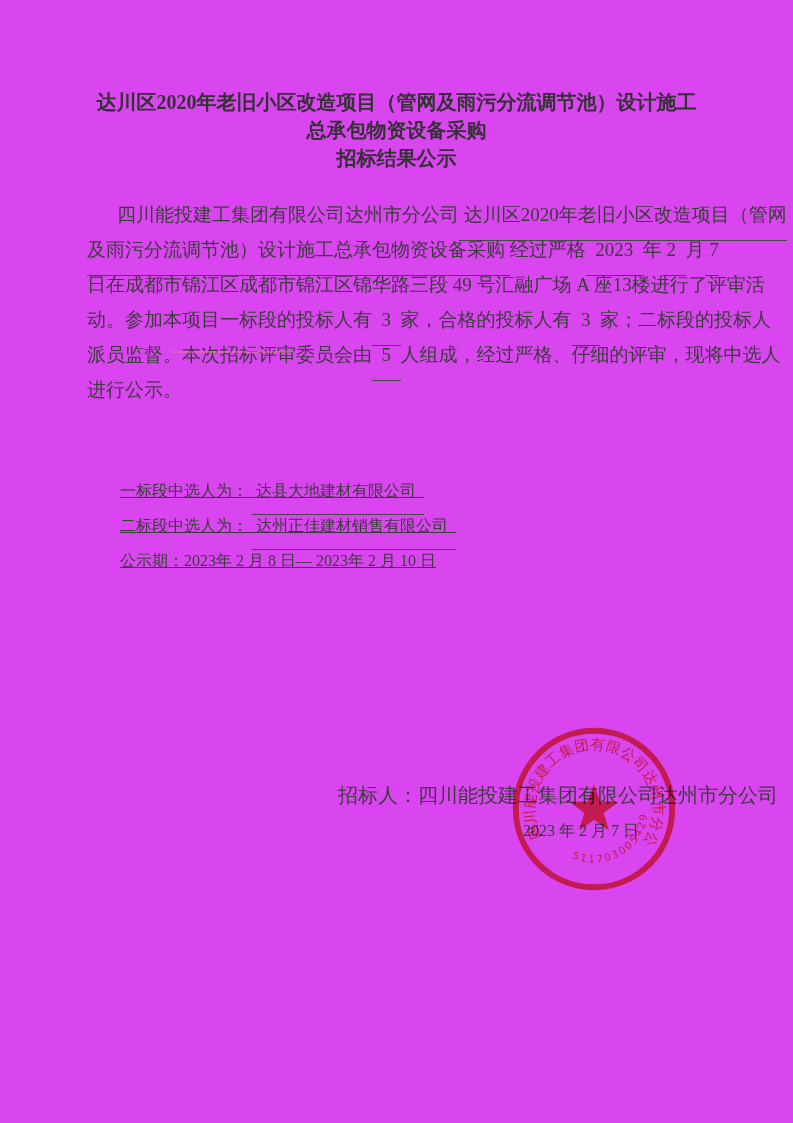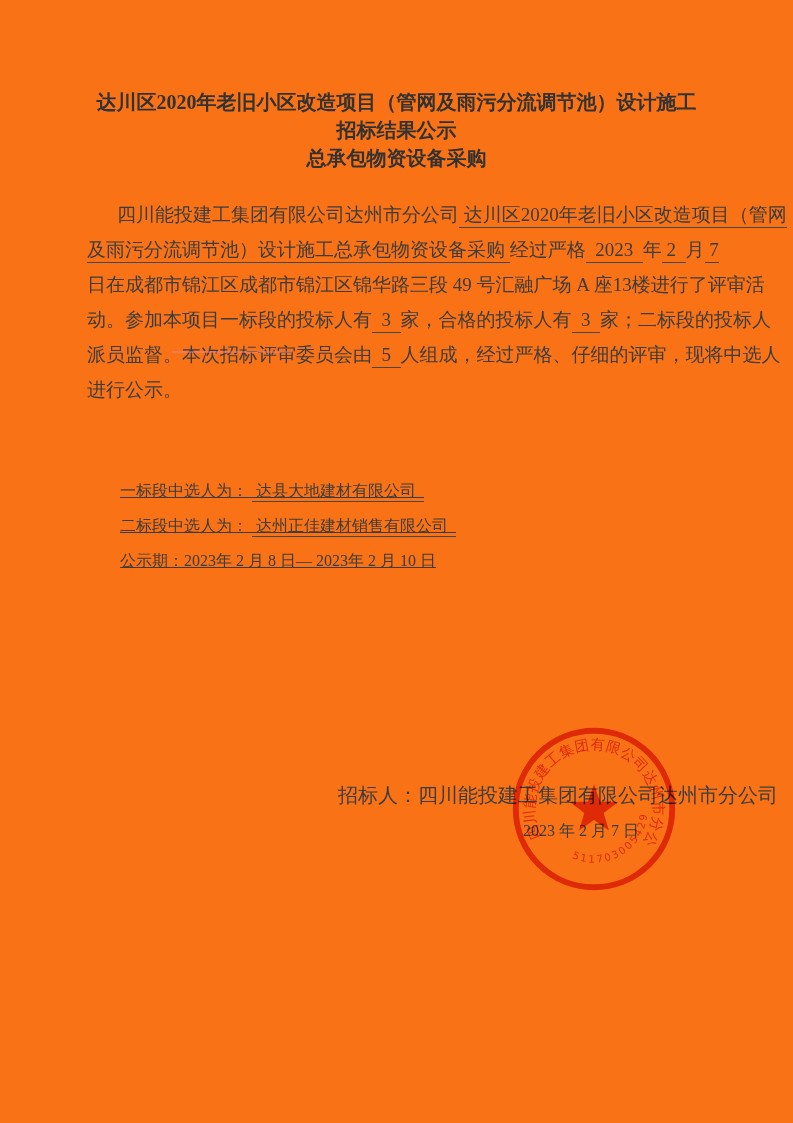--- a/index.html
+++ b/index.html
@@ -1,21 +1,21 @@
 <!DOCTYPE html>
 <html><head>
 <meta charset="utf-8">
 <style>
   html,body { margin:0; padding:0; background:#ffffff; }
   .page {
     position: relative;
     width: 793px;
     height: 1123px;
     margin: 0 auto;
-    background: #f97316;
+    background: #d946ef;
     overflow: hidden;
     font-family: "Liberation Serif", "DejaVu Serif", serif;
     color: #3c3c3c;
   }
   
   .title-block {
     position: absolute;
     left: 0; top: 88px;
     width: 793px;
     text-align: center;
@@ -36,21 +36,21 @@
   
   .results-block {
     position: absolute;
     left: 120px; top: 473px;
     width: 600px;
     font-size: 16px;
     text-decoration: underline;
   }
   .results-block .tline { line-height: 35px; height: 35px; white-space: nowrap; }
   
-  .u { border-bottom: 1.4px solid #474747; padding-bottom: 2px; }
+  .u { border-bottom: 1.4px solid #474747; padding-bottom: 15px; }
   .u-teal { border-bottom-color: #55645c; }
   
   .footer-bidder {
     position: absolute;
     left: 338px; top: 784px;
     font-size: 20px; line-height: 22px;
     white-space: nowrap;
   }
   .footer-date {
     position: absolute;
@@ -76,22 +76,22 @@
     background: rgba(231,134,162,0.45);
   }
 </style>
 </head>
 <body>
 
 <div class="page">
 
   <div class="title-block">
     <div class="tline">达川区2020年老旧小区改造项目（管网及雨污分流调节池）设计施工</div>
+    <div class="tline">总承包物资设备采购</div>
     <div class="tline">招标结果公示</div>
-    <div class="tline">总承包物资设备采购</div>
   </div>
 
   <div class="body-block">
       <div class="tline indent"><span>四川能投建工集团有限公司达州市分公司</span><span class="u">&nbsp;达川区2020年老旧小区改造项目（管网</span></div>
       <div class="tline"><span class="u">及雨污分流调节池）设计施工总承包物资设备采购&nbsp;</span><span>经过严格</span><span class="u">&nbsp;&nbsp;2023&nbsp;&nbsp;</span><span>年</span><span class="u">&nbsp;2&nbsp;&nbsp;</span><span>月</span><span class="u">&nbsp;7</span></div>
       <div class="tline"><span>日在成都市锦江区成都市锦江区锦华路三段 49 号汇融广场 A 座13楼进行了评审活</span></div>
       <div class="tline"><span>动。参加本项目一标段的投标人有</span><span class="u">&nbsp;&nbsp;3&nbsp;&nbsp;</span><span>家，合格的投标人有</span><span class="u">&nbsp;&nbsp;3&nbsp;&nbsp;</span><span>家；二标段的投标人</span></div>
       <div class="tline"><span>派员监督。本次招标评审委员会由</span><span class="u">&nbsp;&nbsp;5&nbsp;&nbsp;</span><span>人组成，经过严格、仔细的评审，现将中选人</span></div>
       <div class="tline"><span>进行公示。</span></div>
     </div>

